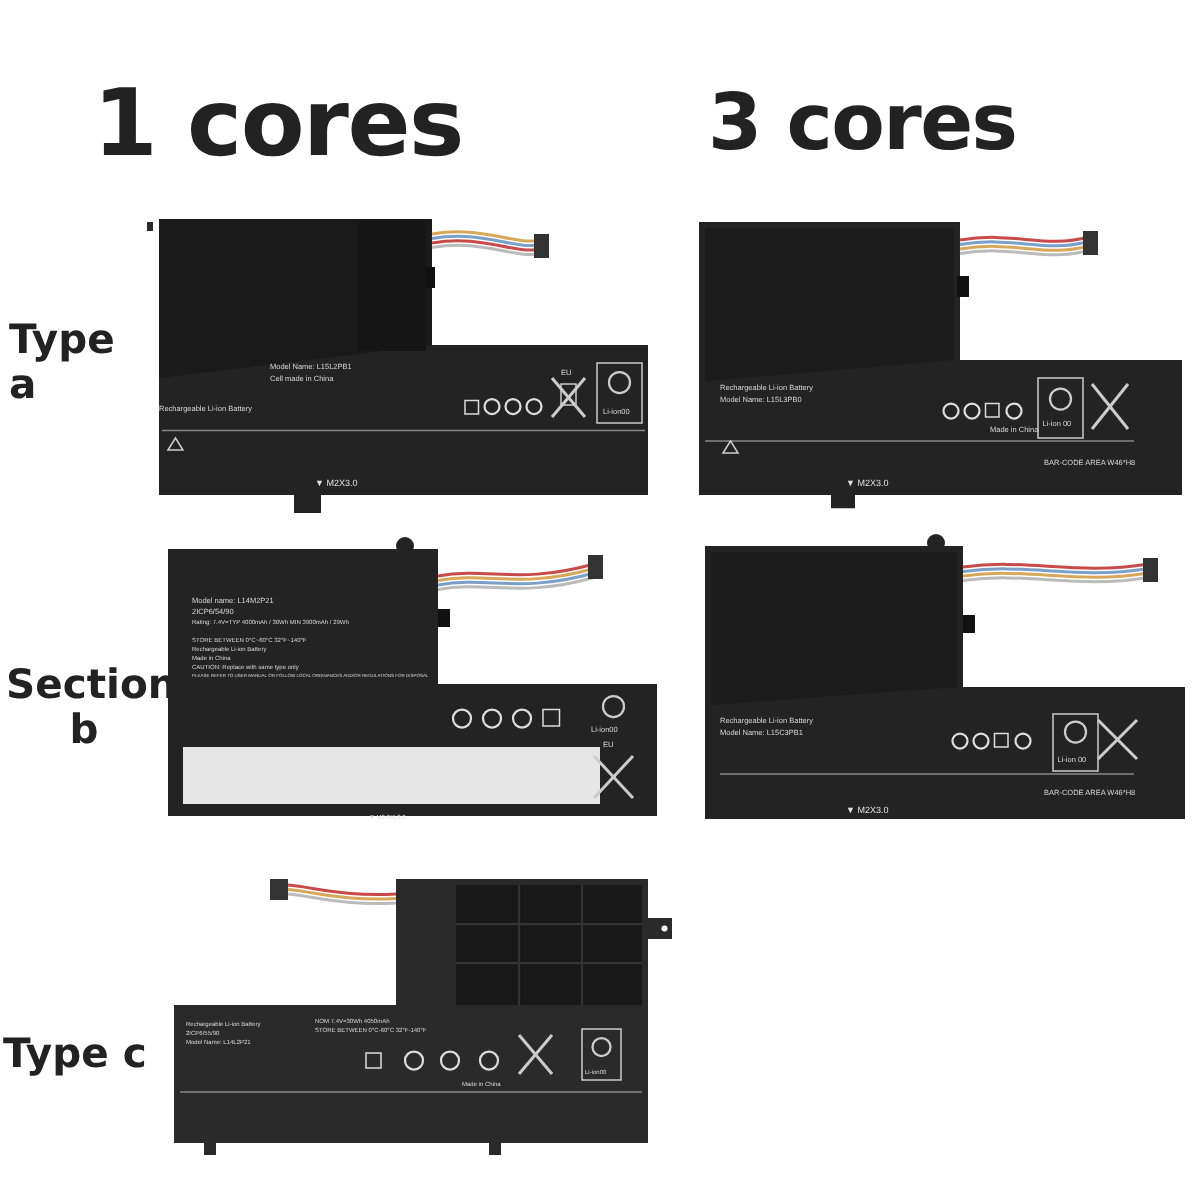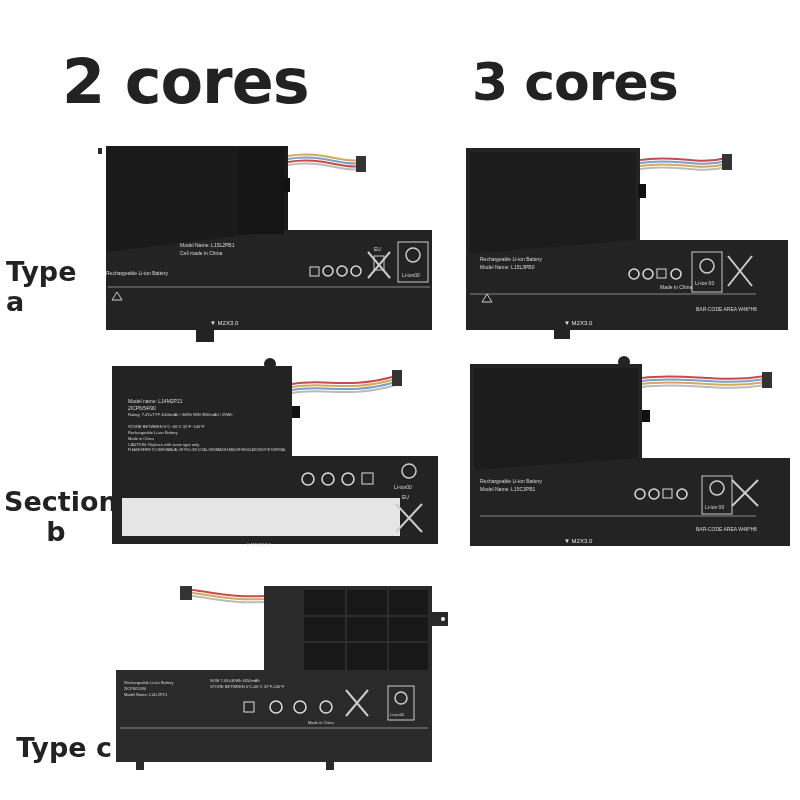--- a/index.html
+++ b/index.html
@@ -1,40 +1,40 @@
 <!DOCTYPE html>
 <html><head>
 <meta charset="utf-8">
 <style>
   html,body{margin:0;padding:0;background:#ffffff;}
   body{width:800px;height:800px;position:relative;overflow:hidden;font-family:"DejaVu Sans",sans-serif;}
   .heading{position:absolute;font-weight:bold;color:#222;font-family:"DejaVu Sans",sans-serif;letter-spacing:-1px;}
   .h2{left:62px;top:42px;font-size:62px;line-height:80px;}
   .h3{left:472px;top:42px;font-size:52px;line-height:80px;}
-  .rowlabel{position:absolute;font-weight:bold;color:#222;font-size:27px;line-height:30px;text-align:center;font-family:"DejaVu Sans",sans-serif;margin-top:45px;}
+  .rowlabel{position:absolute;font-weight:bold;color:#222;font-size:27px;line-height:30px;text-align:center;font-family:"DejaVu Sans",sans-serif;}
   .battery{position:absolute;}
   .bat-svg{position:absolute;left:0;top:0;}
   .lbl{position:absolute;color:#d8d8d8;font-family:"Liberation Sans",sans-serif;white-space:nowrap;}
   .mark{position:absolute;color:#e0e0e0;font-family:"Liberation Sans",sans-serif;font-size:6px;white-space:nowrap;}
 </style>
 </head>
 <body>
 
-<div class="heading h2">2 cores</div>
+<div class="heading h2">1 cores</div>
 <div class="heading h3">3 cores</div>
 
 <div class="rowlabel" style="left:6px;top:212px;width:80px;text-align:left;">
   <div>Type</div>
   <div>a</div>
 </div>
 <div class="rowlabel" style="left:4px;top:442px;width:104px;">
   <div>Section</div>
   <div>b</div>
 </div>
-<div class="rowlabel" style="left:2px;top:688px;width:110px;text-align:right;">Type c</div>
+<div class="rowlabel" style="left:2px;top:688px;width:110px;text-align:left;">Type c</div>
 
 <div class="battery" style="left:92px;top:142px;width:350px;height:200px;">
   <svg class="bat-svg" width="350" height="200">
     <path d="M6,6 L10,6 L10,12 L6,12 Z" fill="#2a2a2a"></path>
     <path d="M14,4 L196,4 L196,88 L340,88 L340,188 L122,188 L122,200 L104,200 L104,188 L14,188 Z" fill="#232323"></path>
     <path d="M14,4 L196,4 L196,88 L14,110 Z" fill="#1a1a1a"></path>
     <rect x="146" y="6" width="46" height="86" fill="#151515"></rect>
     <rect x="192" y="36" width="6" height="14" fill="#111"></rect>
     <path d="M196,14 C230,8 250,22 270,18" stroke="#d8a85a" stroke-width="2" fill="none"></path>
     <path d="M196,17 C230,11 250,25 270,21" stroke="#7aa0c8" stroke-width="2" fill="none"></path>

